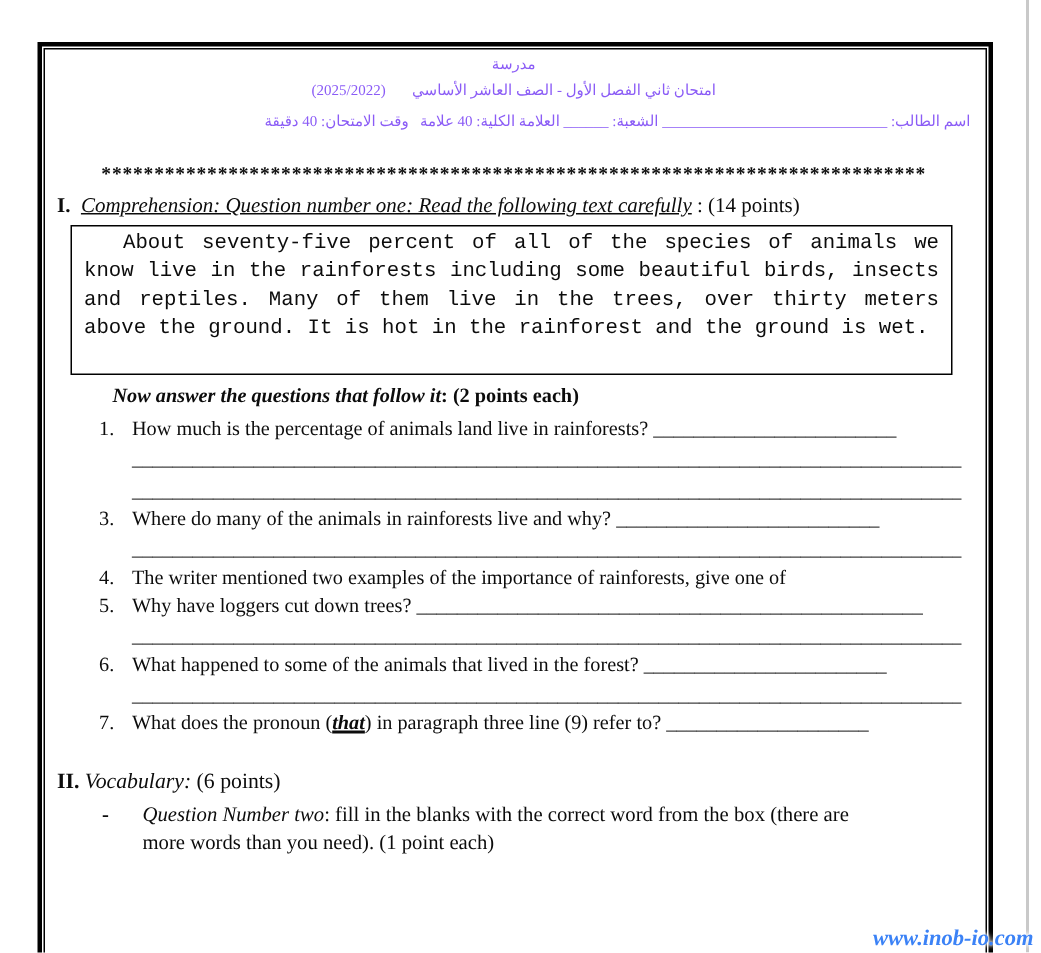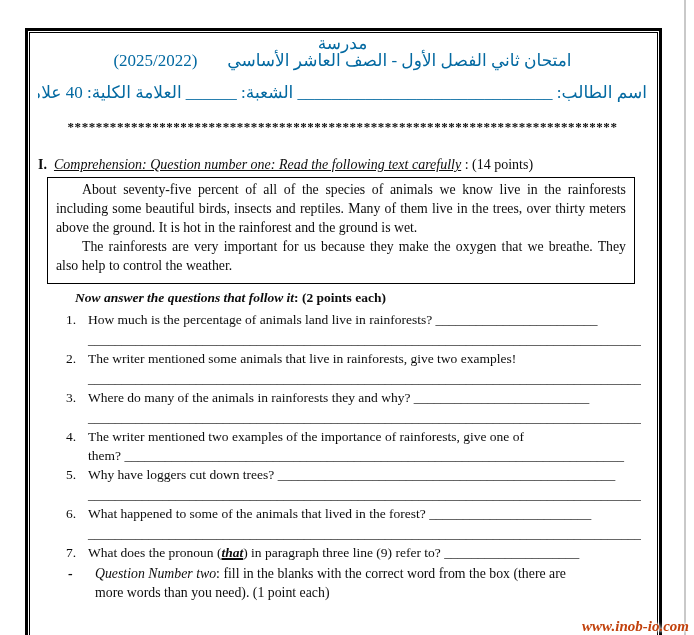--- a/index.html
+++ b/index.html
@@ -5,52 +5,52 @@
   html,body{margin:0;padding:0;}
   body{
     width:694px;height:635px;overflow:hidden;position:relative;
     background:#ffffff;color:#0c0c0c;
     font-family:"Liberation Serif", serif;
   }
   .frame{position:absolute;left:25px;top:28px;width:631px;height:660px;border:3px solid #000;background:#fff;}
   .frame-inner{position:absolute;left:1px;top:1px;right:1px;bottom:1px;border:1px solid #000;}
   .content{padding:2px 10px 0 8px;font-size:13.5px;}
 
-  .ar{direction:rtl;font-size:17px;color:#0369a1;line-height:17px;}
+  .ar{direction:rtl;font-size:10px;color:#8b5cf6;line-height:17px;}
   .ar-center{text-align:center;}
-  .student-line{text-align:left;margin-top:14px;line-height:20px;white-space:nowrap;overflow:hidden;}
+  .student-line{text-align:right;margin-top:3px;line-height:20px;white-space:nowrap;overflow:hidden;}
 
   .sep{margin-top:16px;text-align:center;font-weight:bold;font-size:13px;letter-spacing:0.55px;white-space:nowrap;overflow:hidden;line-height:16px;}
 
-  .sec-head{margin-top:21px;font-size:14px;line-height:18px;}
+  .sec-head{margin-top:5px;font-size:14px;line-height:18px;}
   .b{font-weight:bold;}
   .i{font-style:italic;}
   .u{text-decoration:underline;}
 
   .passage{margin:3px 0 0 9px;width:588px;box-sizing:border-box;border:1px solid #000;
-    padding:2px 8px 8px 8px;font-size:13.8px;line-height:19px;text-align:justify;}
+    padding:2px 8px 20px 8px;font-size:13.8px;line-height:19px;text-align:justify;font-family:Liberation Mono, monospace;}
   .passage p{margin:0;text-indent:26px;}
   .that-word{font-weight:bold;font-style:italic;text-decoration:underline;text-decoration-thickness:2px;}
 
   .instruction{margin:4px 0 0 37px;font-weight:bold;font-size:13.5px;line-height:19px;}
 
   .qs{margin-left:28px;margin-top:4px;}
   .q-row{position:relative;padding-left:22px;margin-top:1px;line-height:18px;
     white-space:nowrap;overflow:hidden;width:575px;box-sizing:border-box;}
   .q-num{position:absolute;left:0;top:0;}
   .blank-row{padding-left:22px;margin-top:1px;line-height:19px;white-space:nowrap;overflow:hidden;width:575px;box-sizing:border-box;}
   .q-cont{padding-left:22px;margin-top:1px;line-height:18px;white-space:nowrap;overflow:hidden;width:575px;box-sizing:border-box;}
 
   .sec2-head{margin-top:21px;font-size:14.5px;line-height:19px;}
   .bullet-row{position:relative;margin:3px 0 0 30px;padding-left:27px;font-size:13.8px;line-height:18px;white-space:nowrap;overflow:hidden;width:560px;box-sizing:border-box;}
   .bullet-dash{position:absolute;left:0;top:0;font-weight:bold;}
   .bullet-cont{margin-left:57px;margin-top:1px;font-size:13.8px;line-height:18px;white-space:nowrap;overflow:hidden;}
 
   .watermark{position:absolute;right:5px;bottom:0;z-index:9;
-    font-weight:bold;font-style:italic;font-size:15px;color:#c2410c;
+    font-weight:bold;font-style:italic;font-size:15px;color:#3b82f6;
     text-shadow:0 0 2px #fff,0 0 3px #fff,0 0 4px #fff;}
   .page-edge{position:absolute;left:684px;top:0;width:2px;height:635px;background:#c9c9c9;}
 </style>
 </head>
 <body>
 
 <div class="frame">
   <div class="frame-inner">
     <div class="content">
 
@@ -59,49 +59,48 @@
       <div class="ar ar-center"><span>امتحان ثاني الفصل الأول - الصف العاشر الأساسي</span>&nbsp;&nbsp;&nbsp;&nbsp;&nbsp;&nbsp;&nbsp;<span>(2025/2022)</span></div>
 
       <div class="ar student-line">اسم الطالب: ______________________________ الشعبة: ______ العلامة الكلية: 40 علامة&nbsp;&nbsp; وقت الامتحان: 40 دقيقة</div>
 
       <div class="sep">******************************************************************************</div>
 
       <div class="sec-head"><span class="b">I.</span>&nbsp;&nbsp;<span class="i u">Comprehension: Question number one: Read the following text carefully</span><span> : (14 points)</span></div>
 
       <div class="passage">
         <p><span>About seventy-five percent of all of the species of animals we know live in the rainforests including some beautiful birds, insects and reptiles. Many of them live in the trees, over thirty meters above the ground. It is hot in the rainforest and the ground is wet.</span></p>
-        <p><span>The rainforests are very important for us because they make the oxygen that we breathe. They also help to control the weather.</span></p>
       </div>
 
       <div class="instruction"><span class="i">Now answer the questions that follow it</span><span>: (2 points each)</span></div>
 
       <div class="qs">
 
         <div class="q-row"><span class="q-num">1.</span><span>How much is the percentage of animals land live in rainforests? </span><span>________________________</span></div>
         <div class="blank-row">__________________________________________________________________________________</div>
 
-        <div class="q-row"><span class="q-num">2.</span><span>The writer mentioned some animals that live in rainforests, give two examples!</span></div>
+        <div class="q-row"><span class="q-num">2.</span></div>
         <div class="blank-row">__________________________________________________________________________________</div>
 
-        <div class="q-row"><span class="q-num">3.</span><span>Where do many of the animals in rainforests they and why? </span><span>__________________________</span></div>
+        <div class="q-row"><span class="q-num">3.</span><span>Where do many of the animals in rainforests live and why? </span><span>__________________________</span></div>
         <div class="blank-row">__________________________________________________________________________________</div>
 
         <div class="q-row"><span class="q-num">4.</span><span>The writer mentioned two examples of the importance of rainforests, give one of</span></div>
-        <div class="q-cont"><span>them? </span><span>__________________________________________________________________________</span></div>
 
         <div class="q-row"><span class="q-num">5.</span><span>Why have loggers cut down trees? </span><span>__________________________________________________</span></div>
         <div class="blank-row">__________________________________________________________________________________</div>
 
         <div class="q-row"><span class="q-num">6.</span><span>What happened to some of the animals that lived in the forest? </span><span>________________________</span></div>
         <div class="blank-row">__________________________________________________________________________________</div>
 
         <div class="q-row"><span class="q-num">7.</span><span>What does the pronoun (</span><span class="that-word">that</span><span>) in paragraph three line (9) refer to? </span><span>____________________</span></div>
 
       </div>
 
+      <div class="sec2-head"><span class="b">II.</span><span class="i"> Vocabulary: </span><span>(6 points)</span></div>
 
       <div class="bullet-row"><span class="bullet-dash">-</span><span class="i">Question Number two</span><span>: fill in the blanks with the correct word from the box (there are</span></div>
 
       <div class="bullet-cont">more words than you need). (1 point each)</div>
 
     </div>
   </div>
 </div>
 
 <div class="page-edge"></div>

